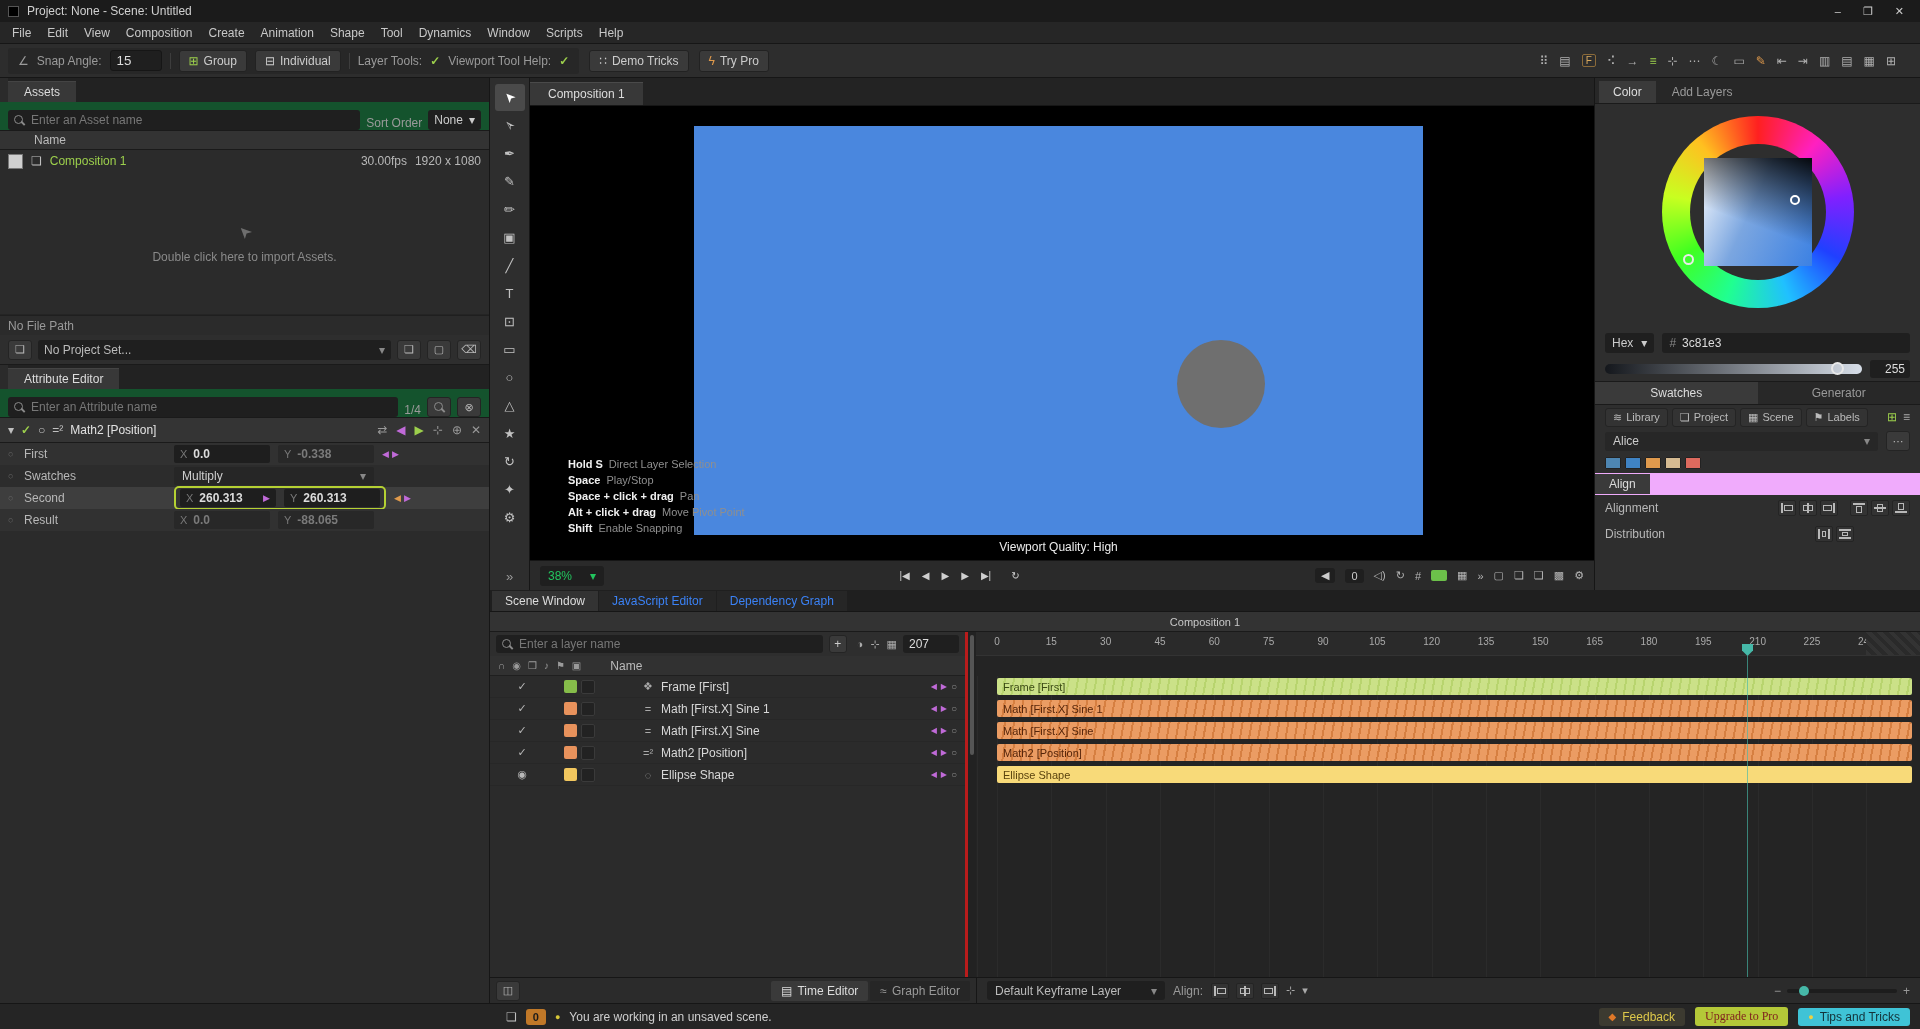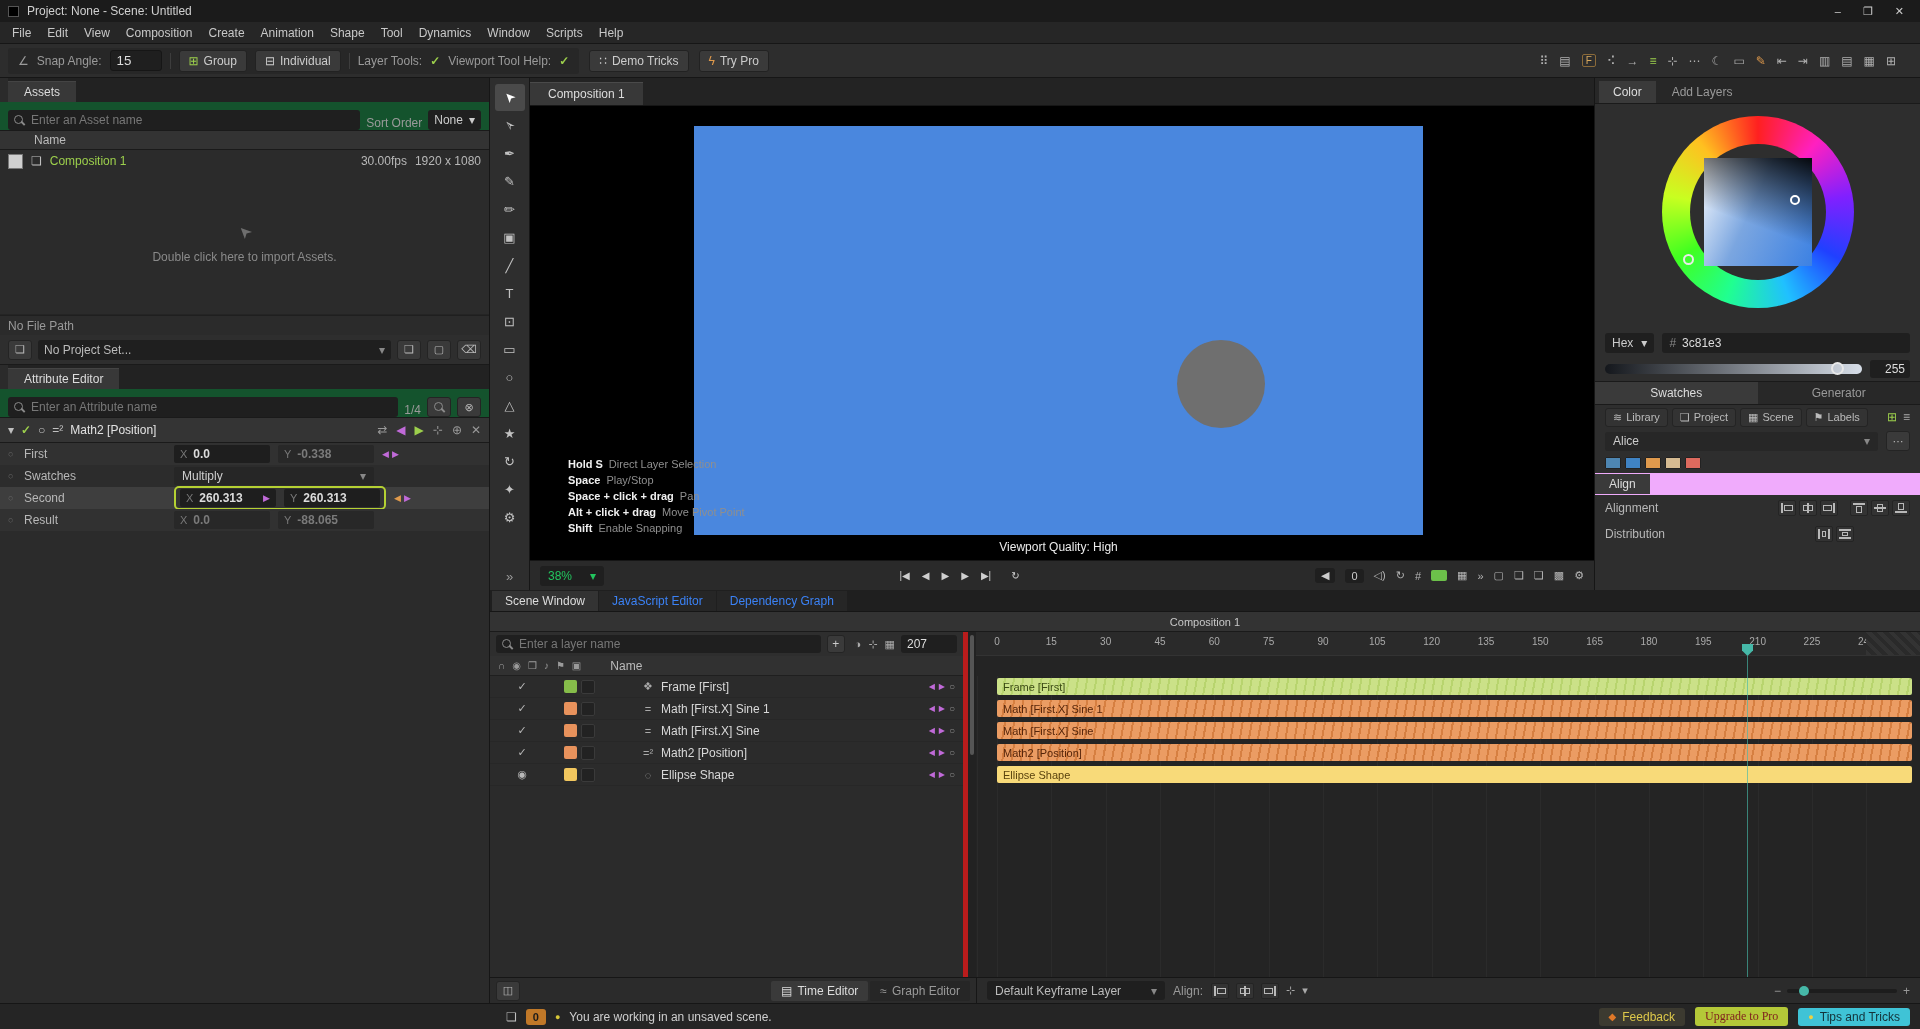--- a/index.html
+++ b/index.html
@@ -148,21 +148,21 @@
   .dist-btns{margin-left:auto;margin-right:56px;display:flex;gap:3px;}
   .cp-fill{flex:1;}
   
   .bottom-tabs{flex:0 0 22px;background:#1f1f1f;display:flex;align-items:flex-end;gap:1px;padding:0 2px;border-bottom:1px solid #161616;}
   .btab{padding:3px 13px;color:#3b82f6;background:#262626;}
   .btab.active{background:#333;color:#ddd;}
   
   .timeline{flex:0 0 365px;display:flex;flex-direction:column;background:#262626;min-height:0;}
   .comp-hdr{flex:0 0 20px;background:#333;border-bottom:1px solid #1a1a1a;display:flex;align-items:center;justify-content:center;color:#c8c8c8;font-size:11px;}
   .tl-split{flex:1;display:flex;min-height:0;}
-  .layer-panel{flex:0 0 478px;background:#2b2b2b;border-right:5px solid #b91c1c;display:flex;flex-direction:column;}
+  .layer-panel{flex:0 0 478px;background:#2b2b2b;border-right:3px solid #b91c1c;display:flex;flex-direction:column;}
   .lp-search{flex:0 0 24px;display:flex;align-items:center;gap:6px;padding:0 6px;background:#2e2e2e;}
   .lp-search .search-box{height:18px;}
   .add-btn{width:18px;height:18px;background:#3a3a3a;border:1px solid #242424;border-radius:3px;color:#ccc;display:flex;align-items:center;justify-content:center;font-size:12px;}
   .lp-ics{display:flex;align-items:center;gap:7px;color:#aaa;font-size:11px;margin-left:4px;}
   .frame-box{width:56px;background:#1f1f1f;border:none;border-radius:3px;color:#ddd;height:18px;padding:0 6px;font-size:12px;outline:none;}
   .lp-hdr{flex:0 0 20px;background:#313131;border-bottom:1px solid #1f1f1f;display:flex;align-items:center;gap:7px;padding:0 8px;color:#9a9a9a;font-size:10px;}
   .lp-hdr .nm{margin-left:22px;color:#bbb;font-size:12px;}
   .lrow{flex:0 0 22px;display:flex;align-items:center;background:#2b2b2b;border-bottom:1px solid #272727;}
   .ltoggle{margin-left:24px;width:16px;text-align:center;color:#b8b8b8;font-size:11px;}
   .lchip{margin-left:34px;width:13px;height:13px;border-radius:2px;}

